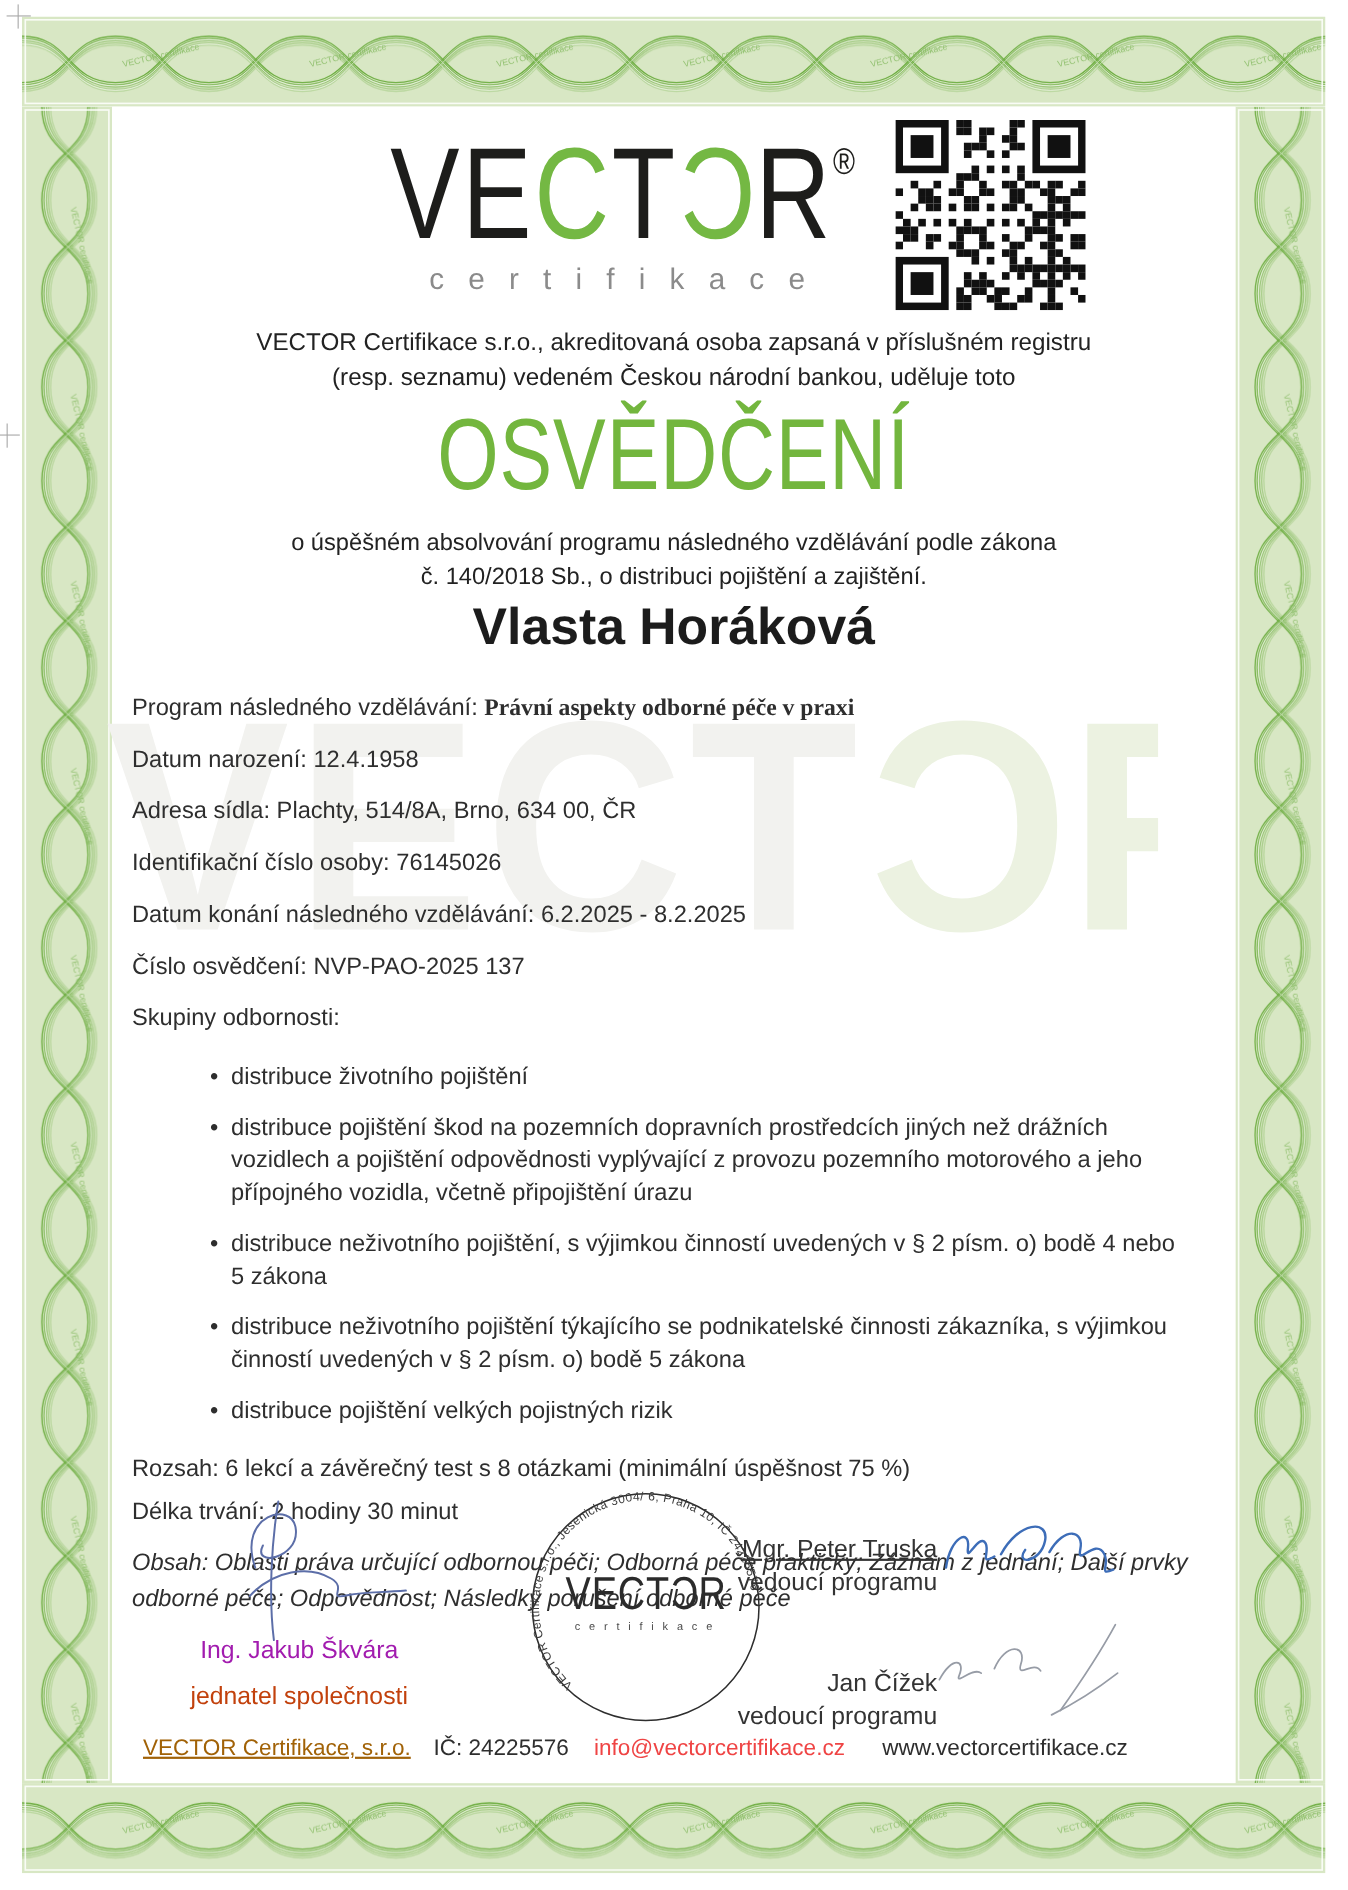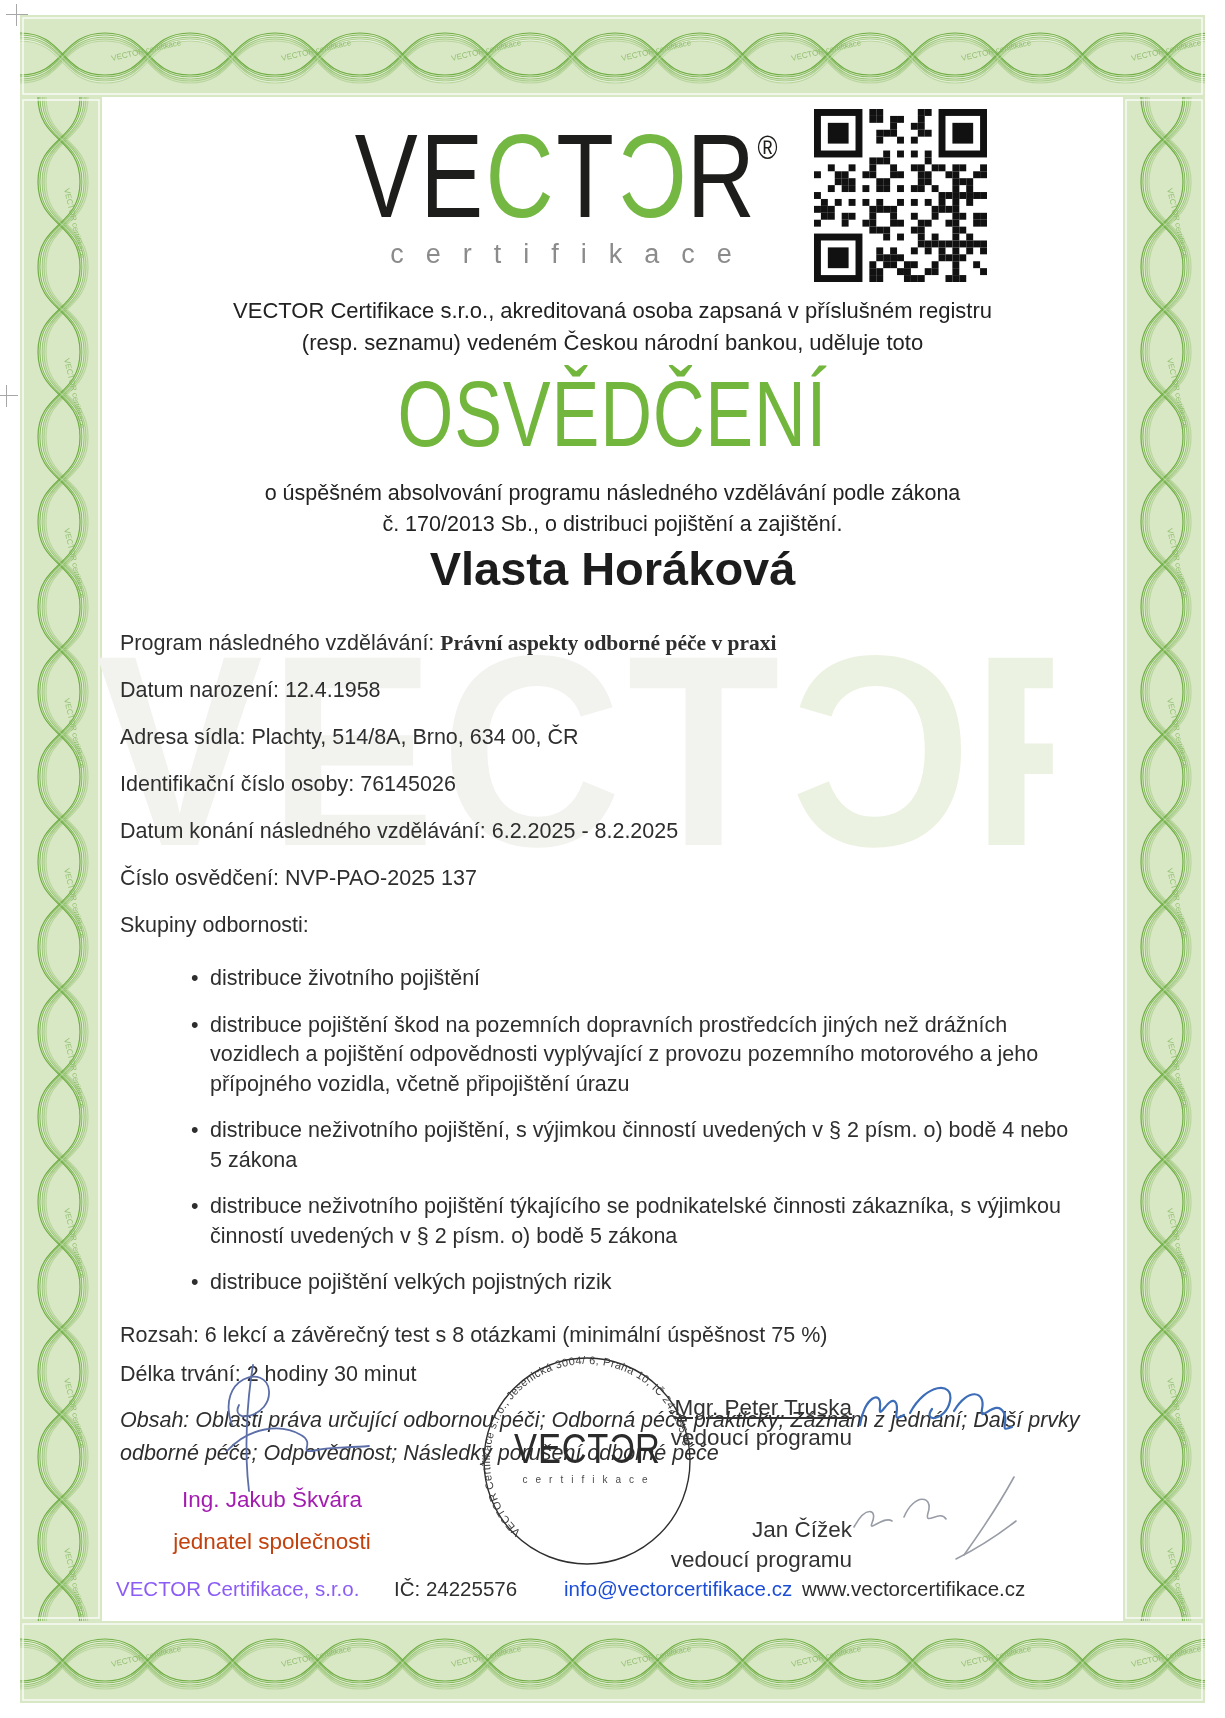--- a/index.html
+++ b/index.html
@@ -55,23 +55,23 @@
   .sig-rb-name{position:absolute;left:460px;top:1420px;width:290px;text-align:right;font-size:22.5px;color:#333;}
   .sig-rb-role{position:absolute;left:460px;top:1450px;width:290px;text-align:right;font-size:22.5px;color:#333;}
   
   .stamp{position:absolute;left:377px;top:1256px;width:216px;height:216px;}
   .stamp-logo{position:absolute;left:0;top:72px;width:216px;text-align:center;color:#2b2b2b;}
   .stamp-logo .big{display:inline-block;transform:scaleX(.82);font-size:42px;letter-spacing:1px;white-space:nowrap;}
   .stamp-logo .small{margin-top:1px;font-size:10px;letter-spacing:8px;text-indent:4px;color:#4a4a4a;}
   
   .footer{position:absolute;top:1480px;left:0;width:100%;font-size:20.5px;}
   .footer span{position:absolute;white-space:nowrap;}
-  .f-company{left:14px;color:#8b5cf6;}
+  .f-company{left:28px;color:#a16207;text-decoration:underline;}
   .f-ic{left:292px;color:#2e2e2e;}
-  .f-email{left:462px;color:#1d4ed8;}
+  .f-email{left:438px;color:#ef4444;}
   .f-web{left:700px;color:#2e2e2e;}
 </style>
 </head>
 <body>
 
 <div class="page">
 
   <svg class="band" style="left:20px;top:15px;" width="1185" height="82">
     <defs>
       <pattern id="patHt" patternUnits="userSpaceOnUse" width="170" height="82">
@@ -395,21 +395,21 @@
 
     <div class="intro">
       <div>VECTOR Certifikace s.r.o., akreditovaná osoba zapsaná v příslušném registru</div>
       <div>(resp. seznamu) vedeném Českou národní bankou, uděluje toto</div>
     </div>
 
     <div class="cert-title"><span>OSVĚDČENÍ</span></div>
 
     <div class="cert-sub">
       <div>o úspěšném absolvování programu následného vzdělávání podle zákona</div>
-      <div>č. 170/2013 Sb., o distribuci pojištění a zajištění.</div>
+      <div>č. 140/2018 Sb., o distribuci pojištění a zajištění.</div>
     </div>
 
     <div class="recipient">Vlasta Horáková</div>
 
     <div class="fields">
       <p><span>Program následného vzdělávání: </span><b>Právní aspekty odborné péče v praxi</b></p>
       <p>Datum narození: 12.4.1958</p>
       <p>Adresa sídla: Plachty, 514/8A, Brno, 634 00, ČR</p>
       <p>Identifikační číslo osoby: 76145026</p>
       <p>Datum konání následného vzdělávání: 6.2.2025 - 8.2.2025</p>

